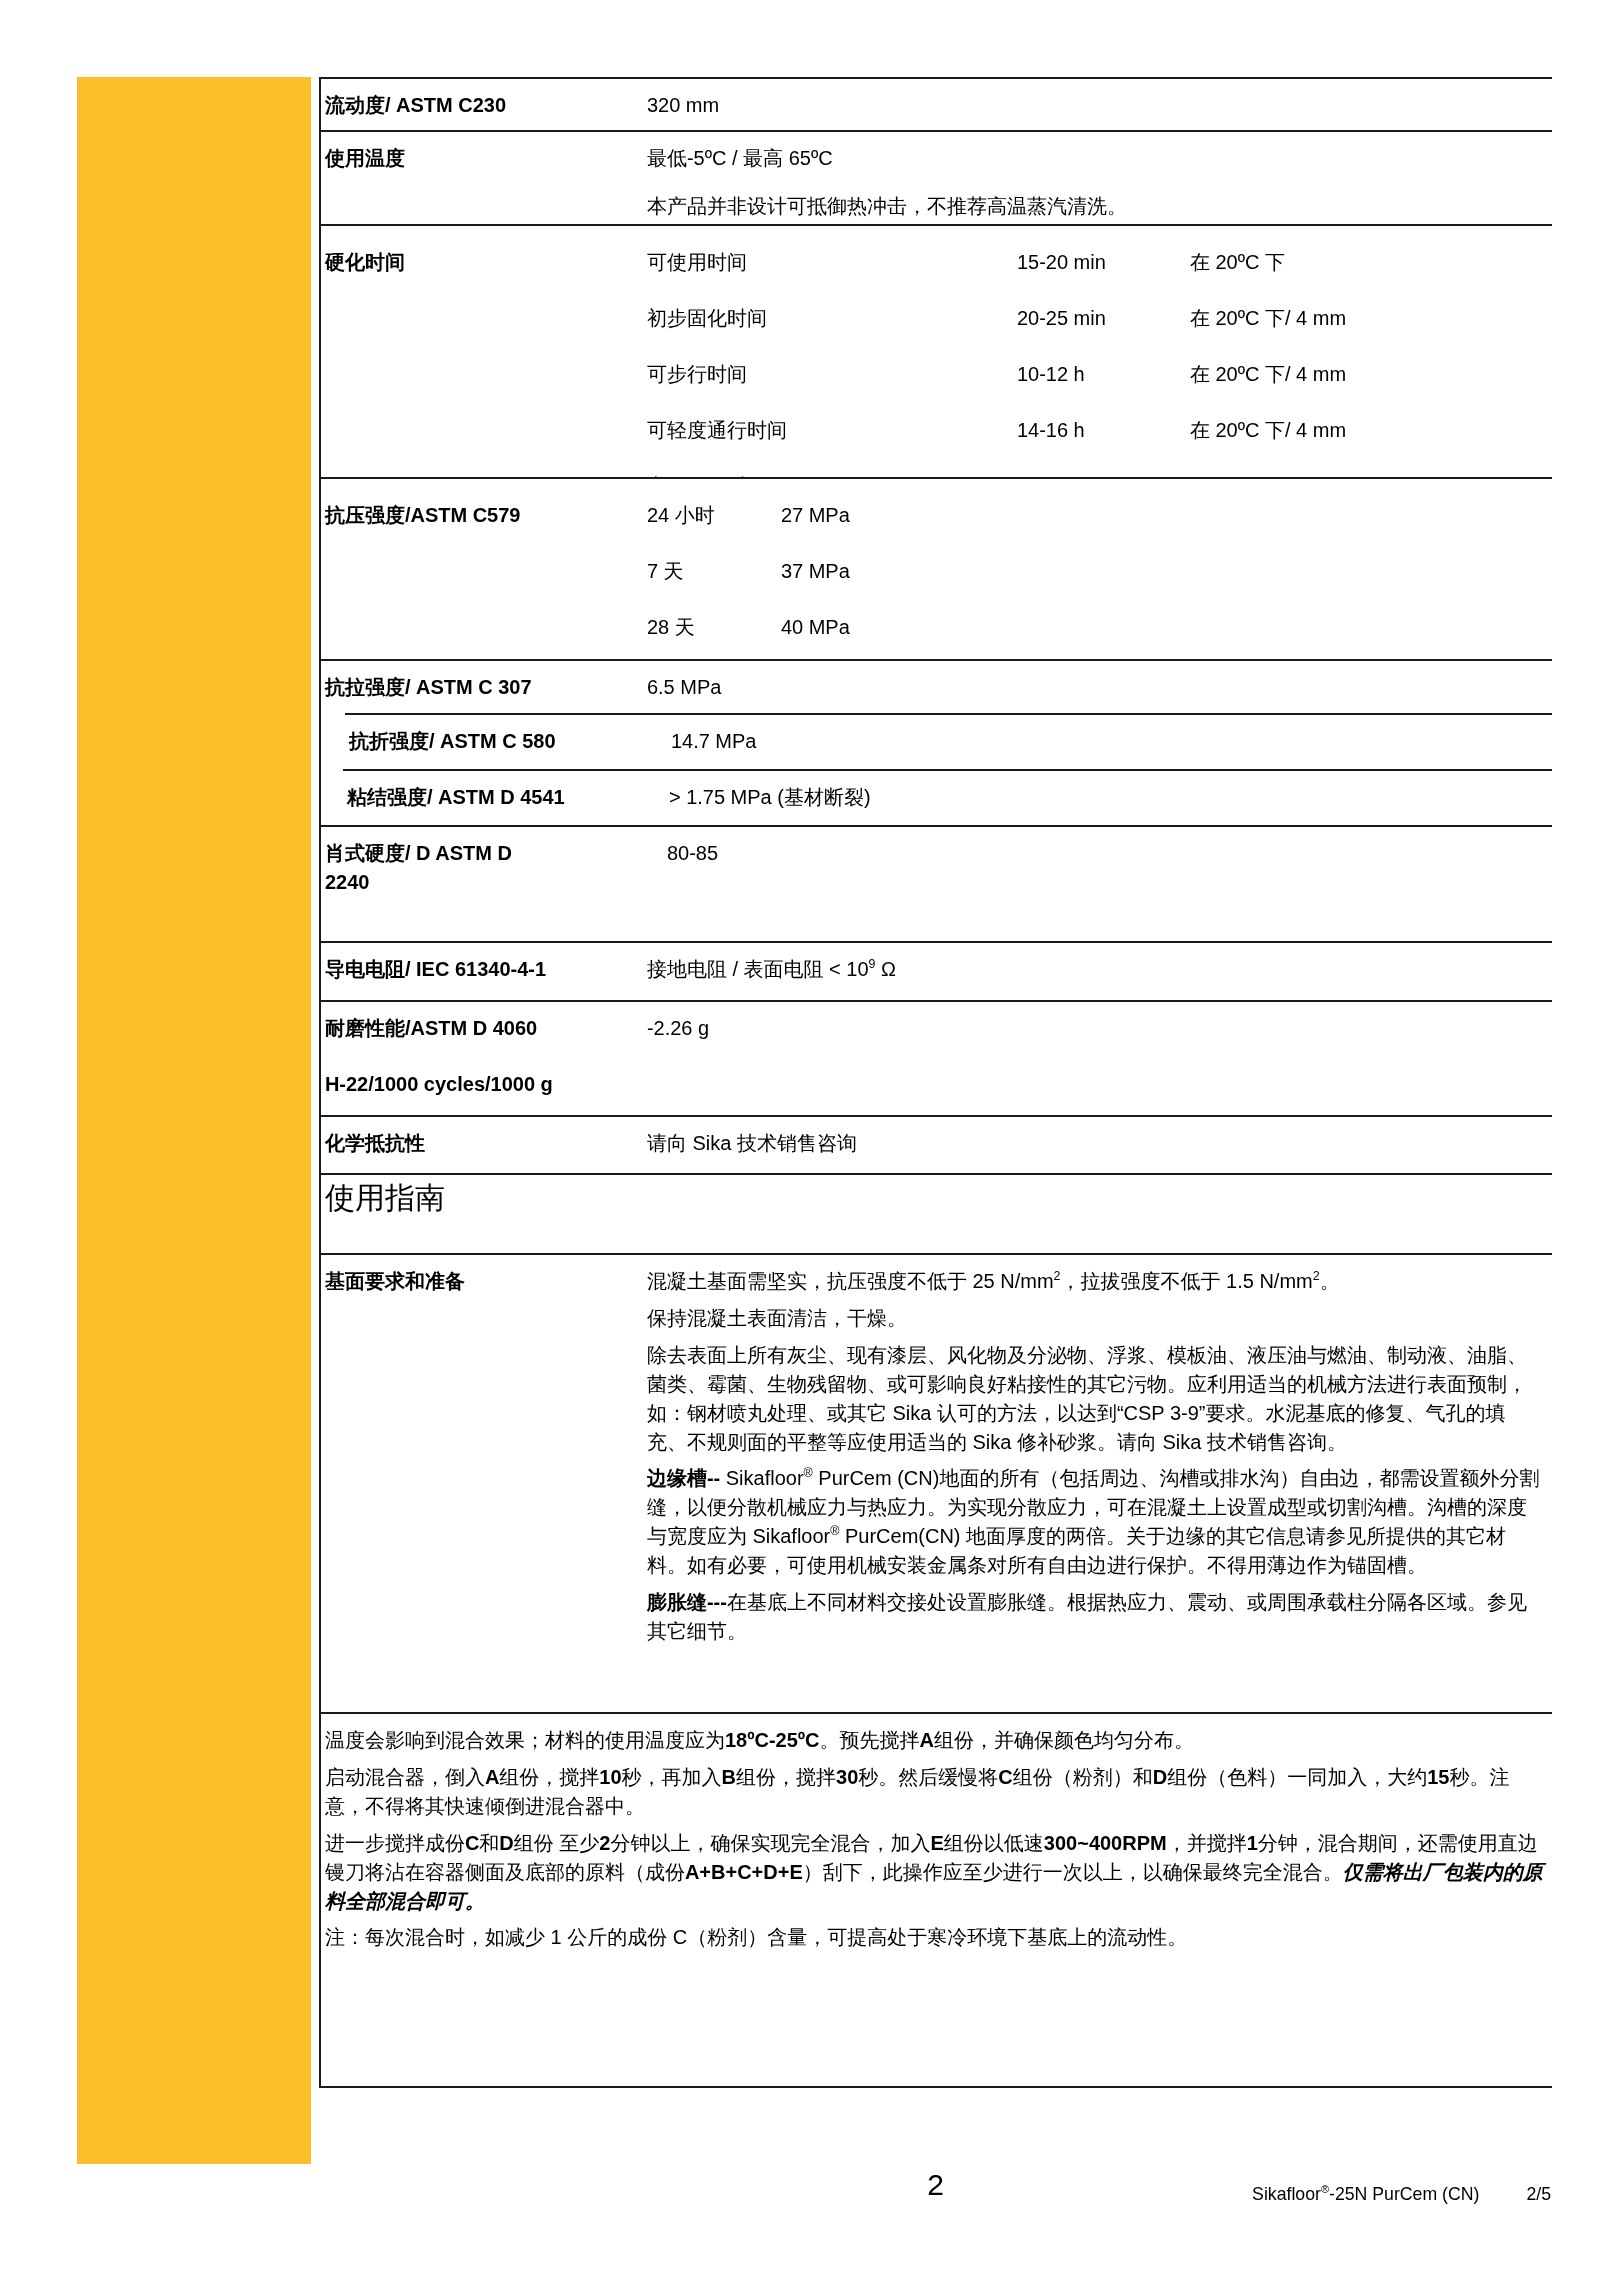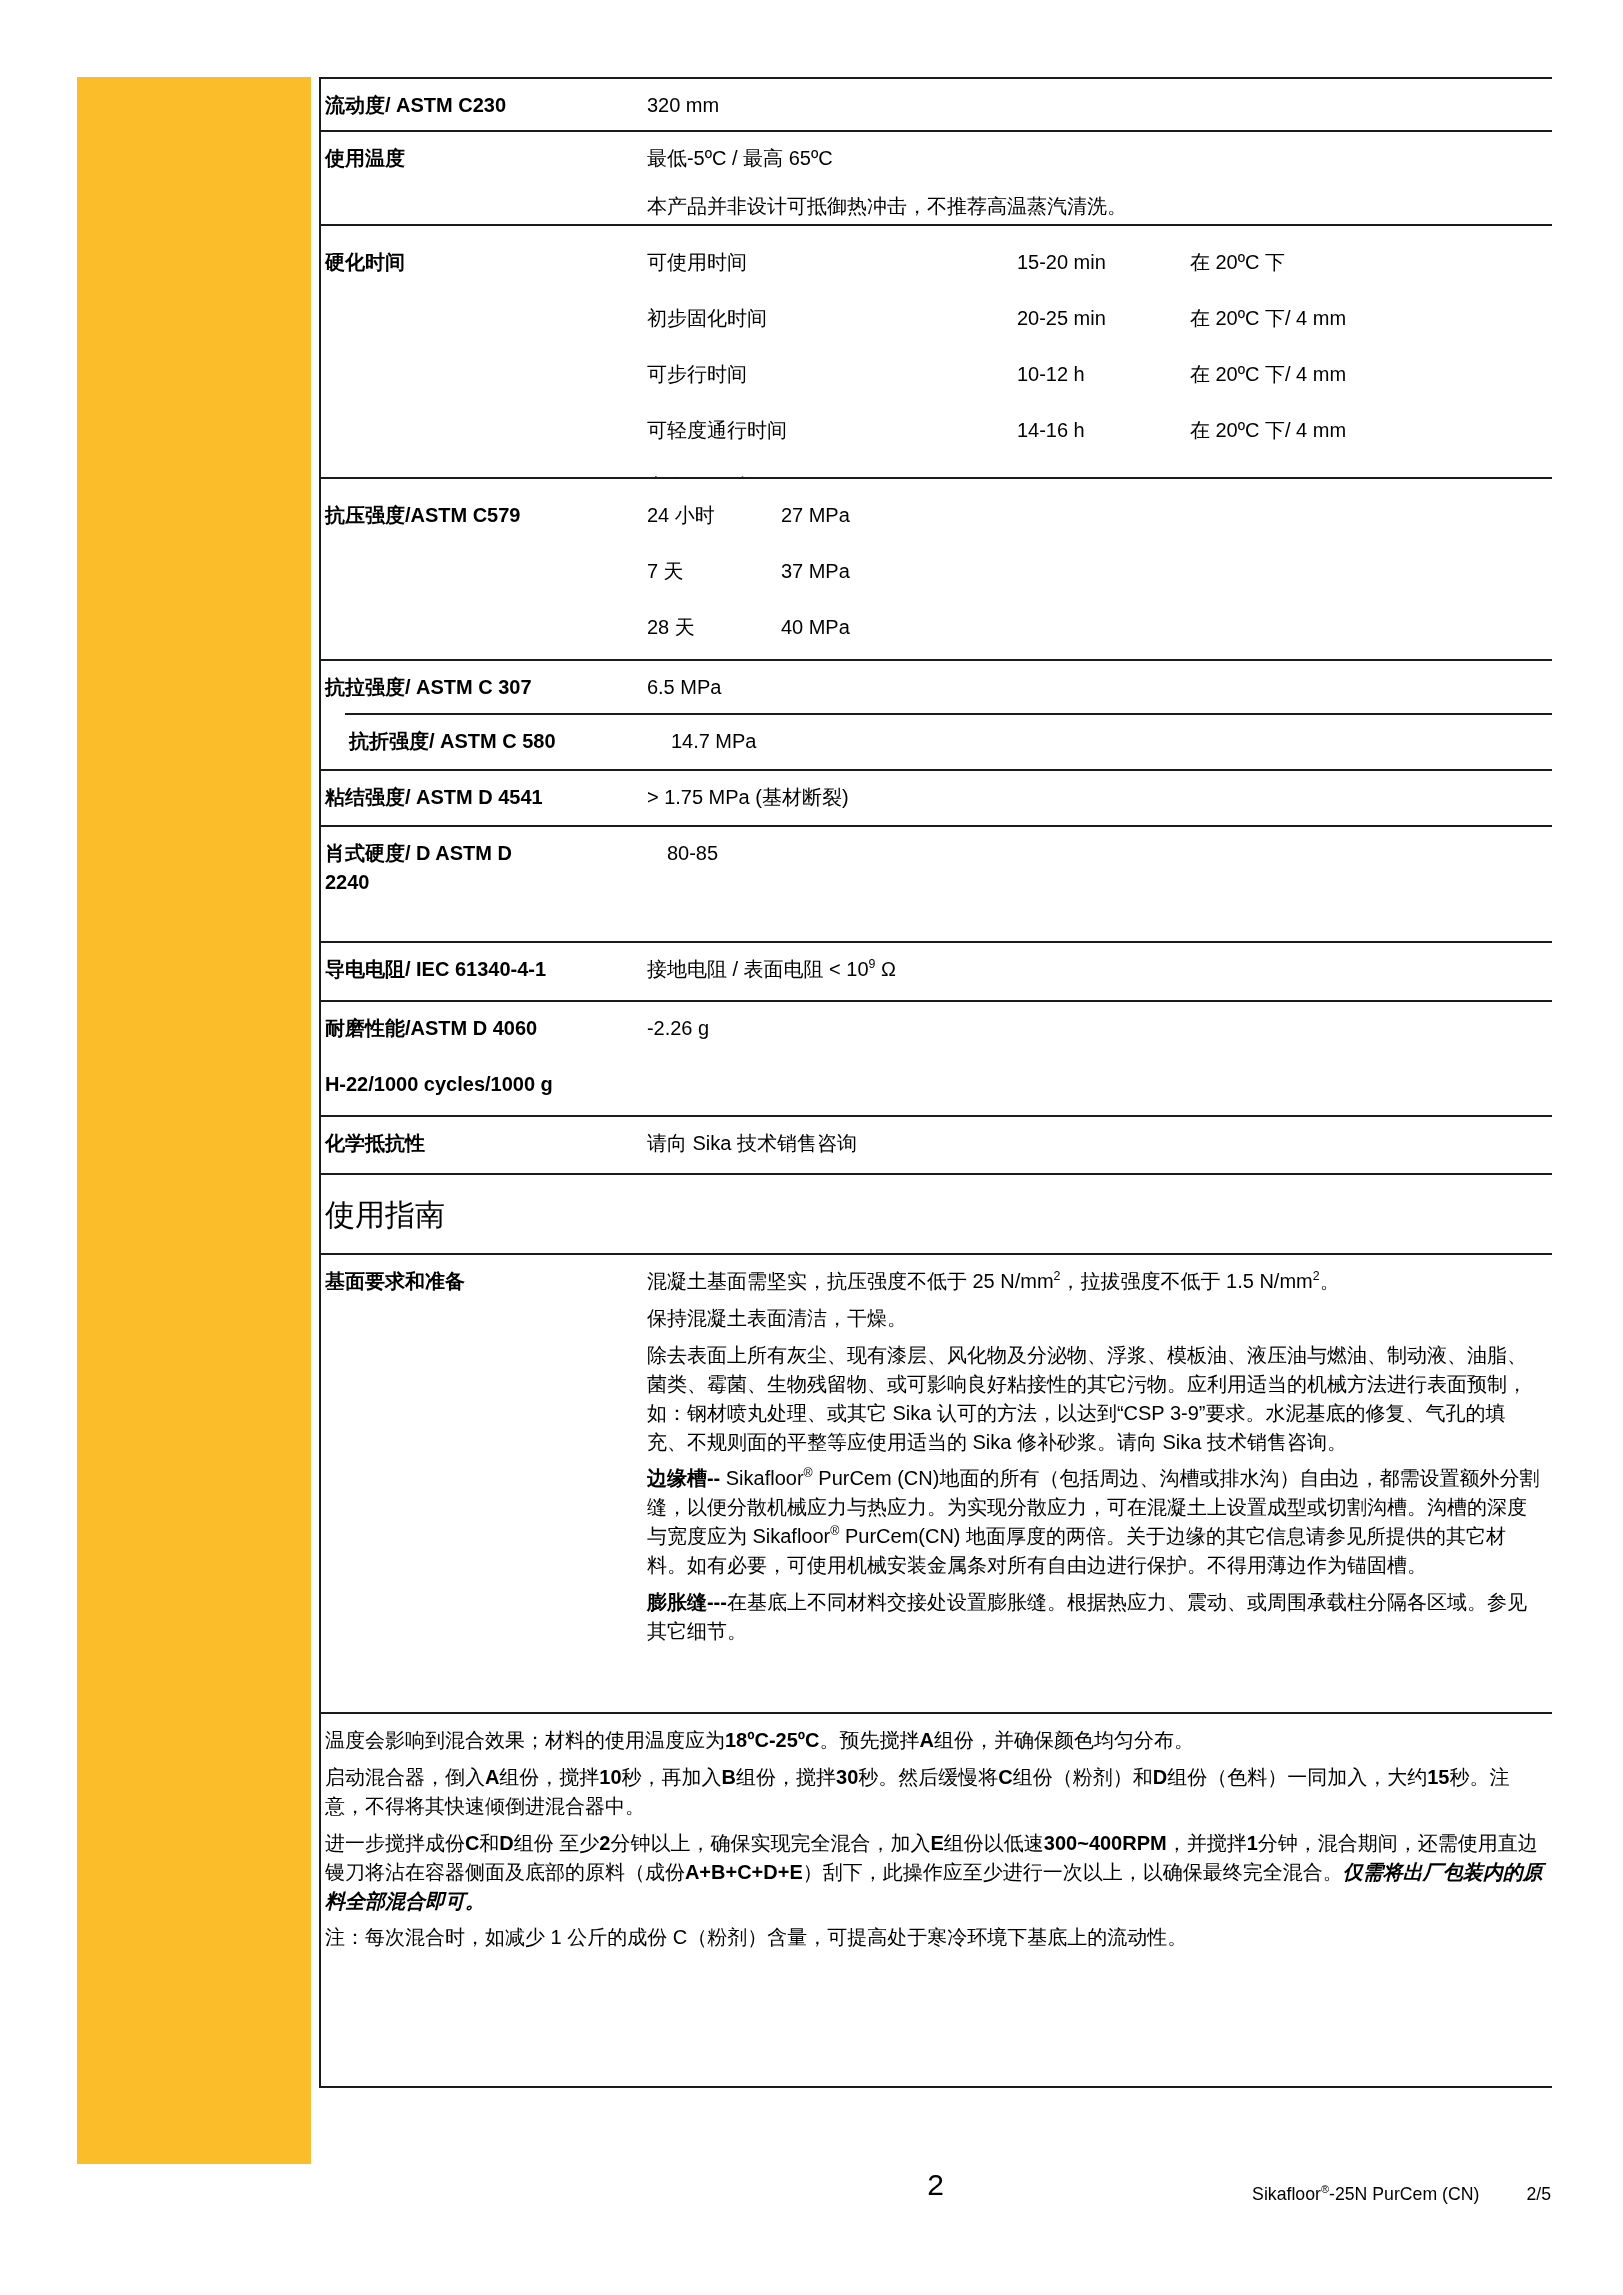--- a/index.html
+++ b/index.html
@@ -31,26 +31,26 @@
   .para { margin-bottom:7.9px; }
   .para:last-child { margin-bottom:0; }
   sup.sup { font-size:62%; line-height:0; vertical-align:super; }
   
   #spec-table > .row:nth-child(1)  { height:53px; }
   #spec-table > .row:nth-child(2)  { height:94px; }
   #spec-table > .row:nth-child(3)  { height:253px; padding-top:22px; }
   #spec-table > .row:nth-child(4)  { height:182px; padding-top:22px; }
   #spec-table > .row:nth-child(5)  { height:54px; }
   #spec-table > .row:nth-child(6)  { height:56px;margin-left:24px; }
-  #spec-table > .row:nth-child(7)  { height:56px; }
+  #spec-table > .row:nth-child(7)  { height:56px;margin-left:22px; }
   #spec-table > .row:nth-child(8)  { height:116px;gap:20px; }
   #spec-table > .row:nth-child(9)  { height:59px; }
   #spec-table > .row:nth-child(10) { height:115px; }
   #spec-table > .row:nth-child(11) { height:58px; }
-  #spec-table > .row:nth-child(12) { height:80px; padding-top:21px; }
+  #spec-table > .row:nth-child(12) { height:80px; padding-top:4px; }
   #spec-table > .row:nth-child(13) { height:459px; }
   #spec-table > .row:nth-child(14) { height:374px; }
   .section-title { font-size:30px; line-height:37px; font-weight:500; }
   .footer-page {
     position:absolute; left:319px; top:2168px; width:1233px;
     text-align:center; font-size:30px; line-height:33px;
   }
   .footer-doc {
     position:absolute; top:2184px; right:72px;
     font-size:17.7px; line-height:21px; display:flex; align-items:baseline; gap:47px;

